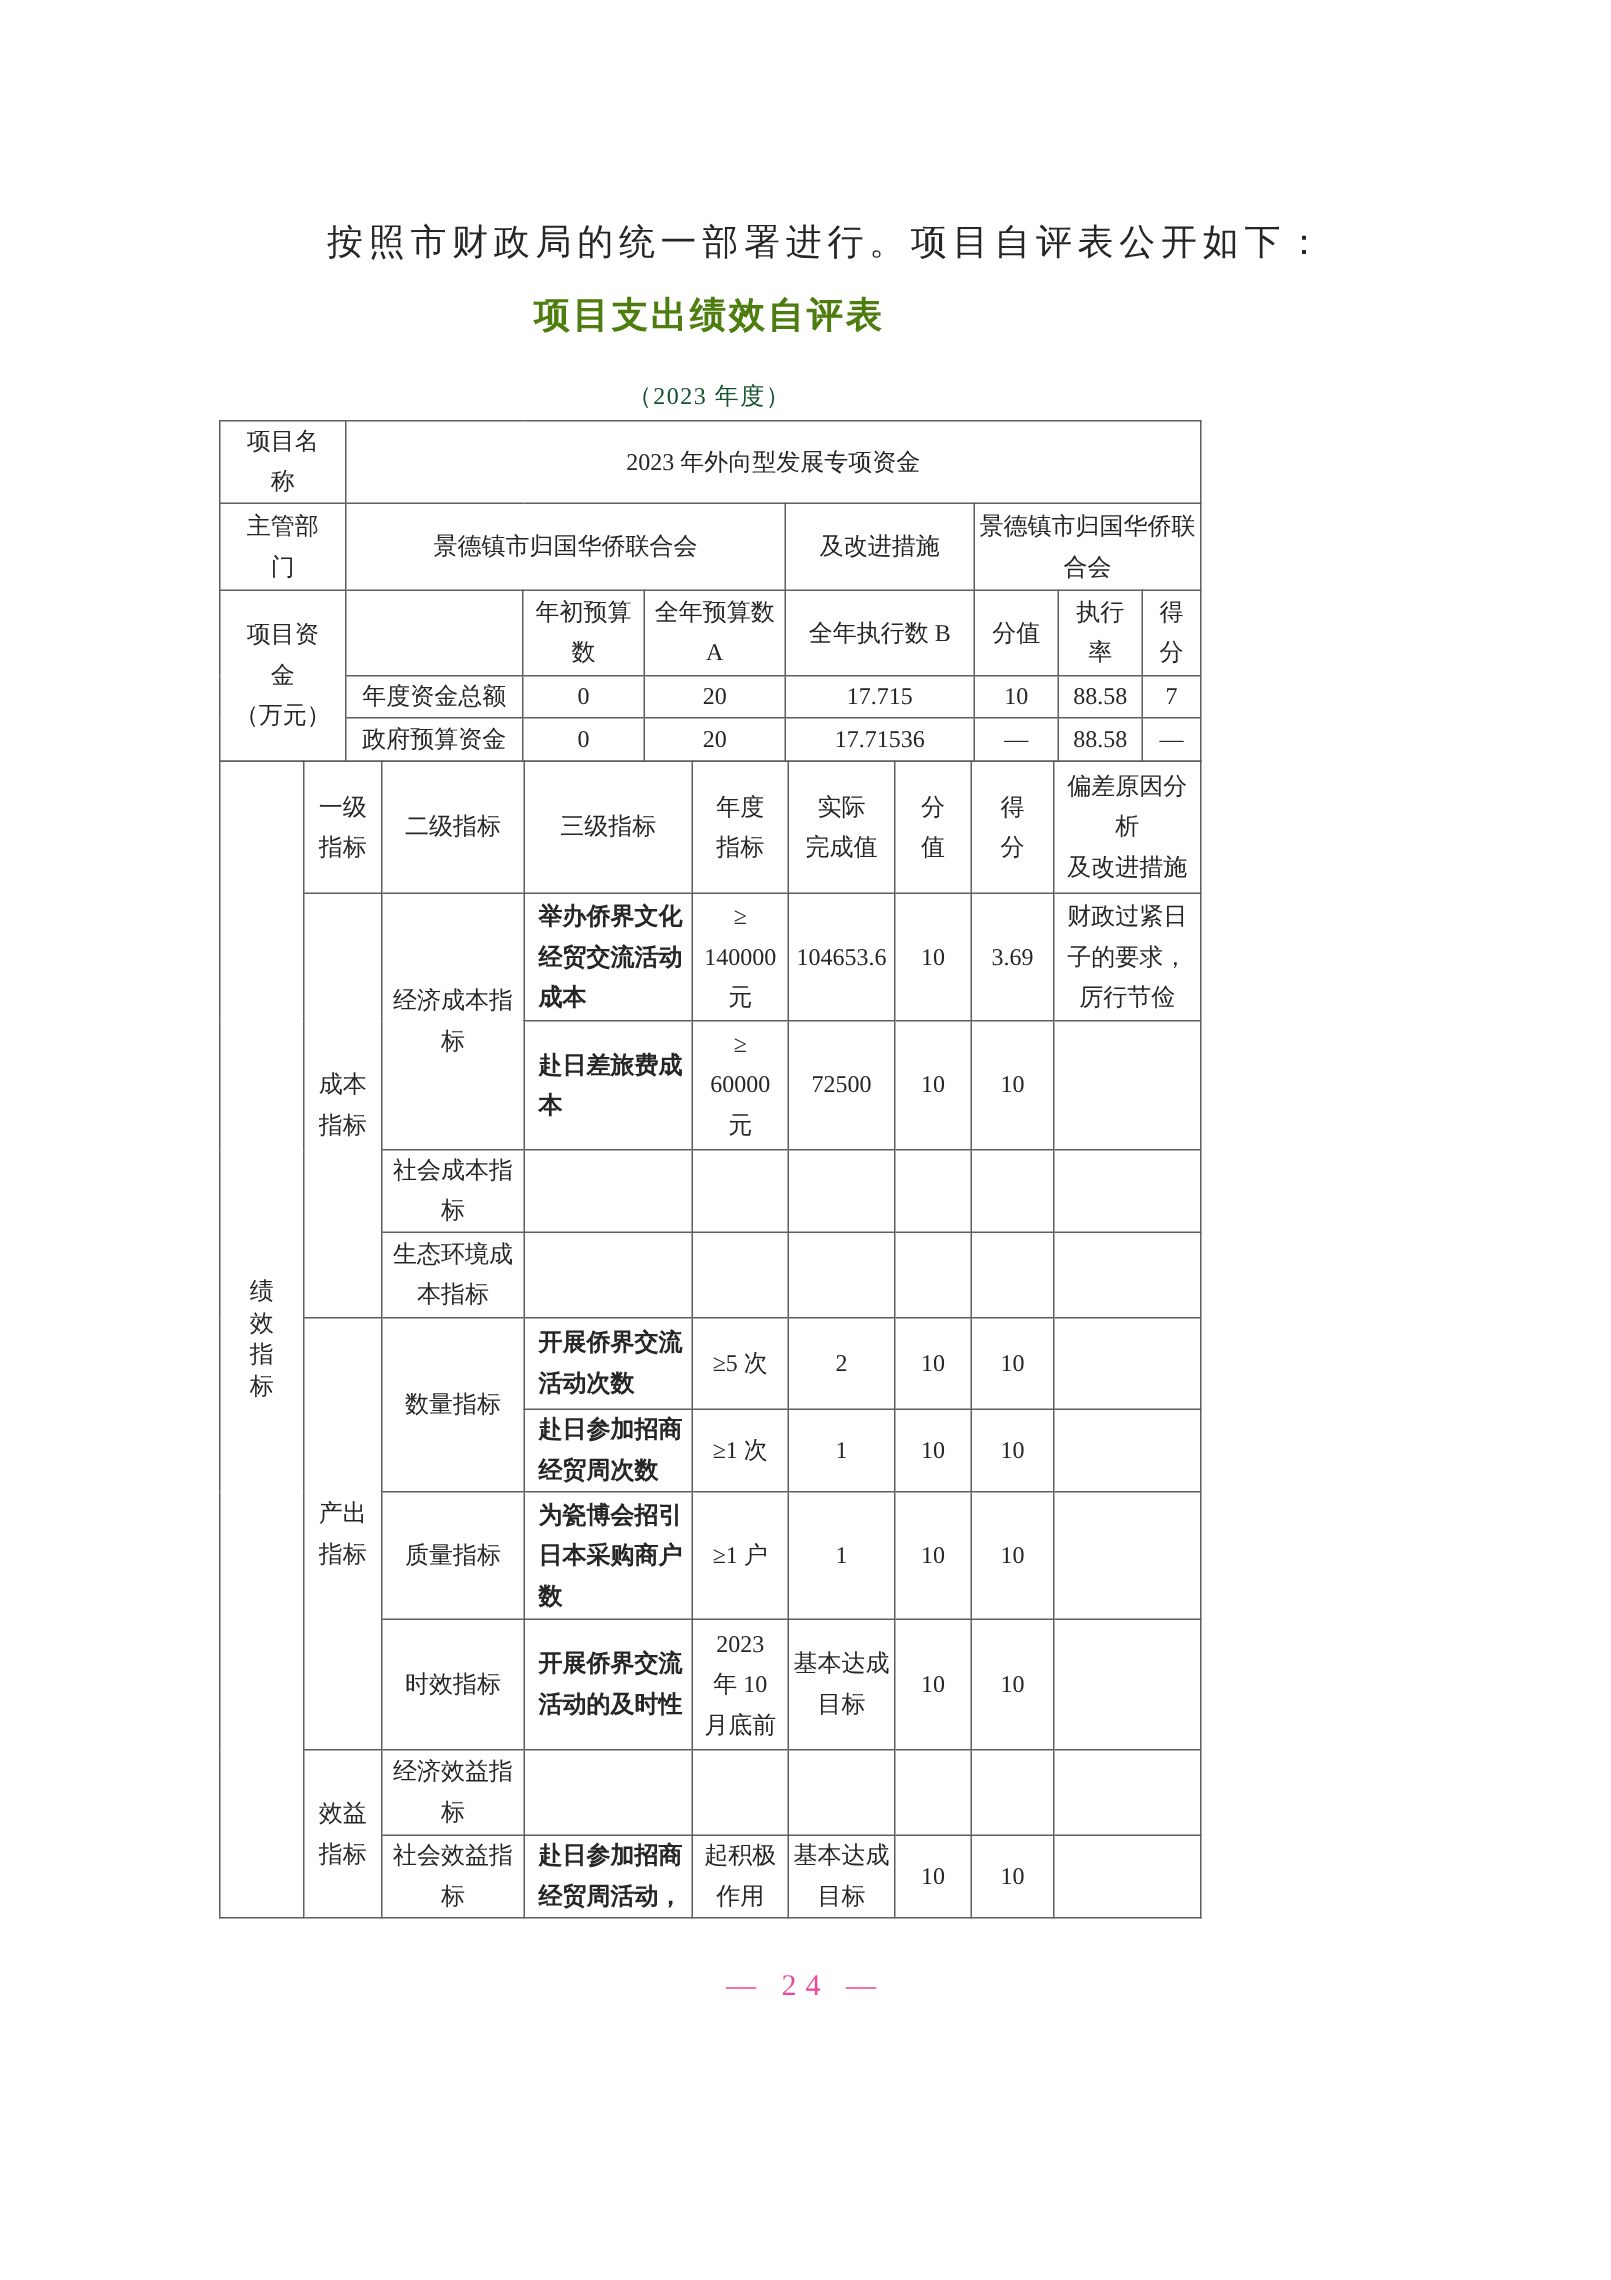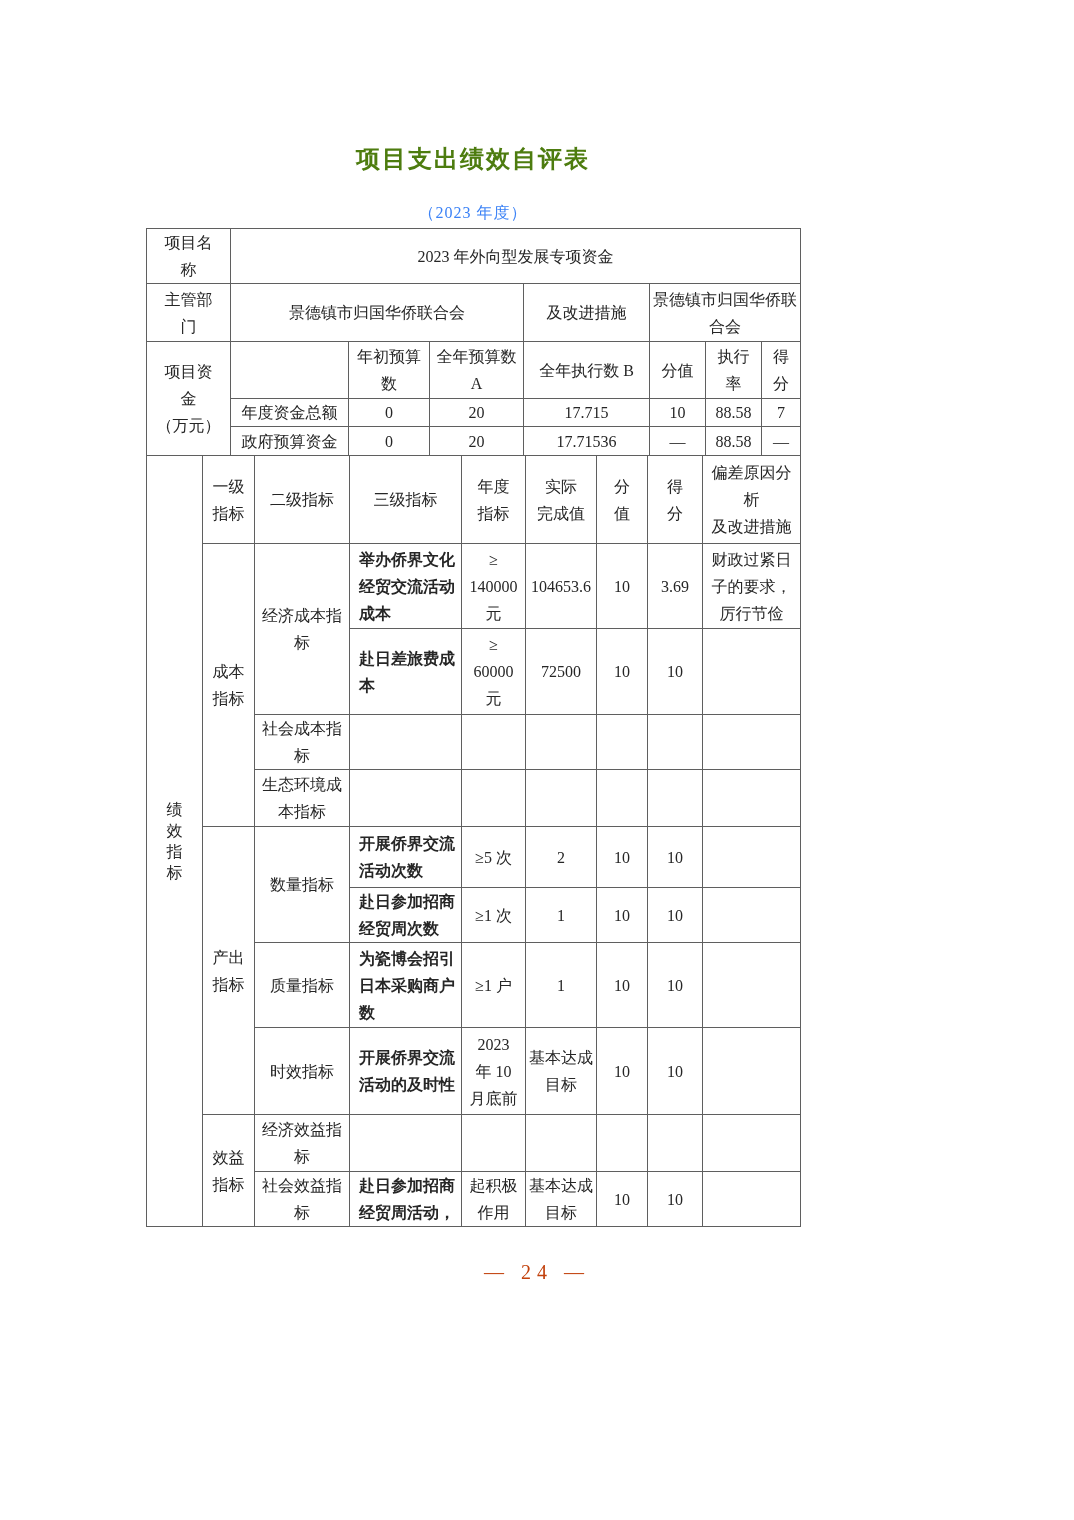--- a/index.html
+++ b/index.html
@@ -13,42 +13,43 @@
     margin:0;font-size:24px;line-height:52px;letter-spacing:3.8px;
     text-indent:62px;text-align:justify;
   }
   .table-wrap{margin-left:146px;width:654px;}
   .tbl-title{
     margin:6px 0 0 0;text-align:center;font-size:24px;line-height:34px;
     font-weight:bold;letter-spacing:2px;color:#4d7c0f;
   }
   .tbl-subtitle{
     margin-top:26px;text-align:center;font-size:16px;line-height:22px;
-    letter-spacing:1px;color:#3b82f6;
+    letter-spacing:1px;color:#14532d;
   }
   table.tbl{
     border-collapse:collapse;table-layout:fixed;width:654px;margin-top:4px;
   }
   table.tblB{margin-top:-1px;}
   .tbl td{
     border:1px solid #5f5f5f;text-align:center;vertical-align:middle;
     font-size:16px;line-height:27px;white-space:pre-line;
     padding:0 3px;overflow:hidden;color:#262626;
   }
   .tbl td.l3cell{text-align:left;padding-left:9px;font-weight:bold;}
   .tbl td.vlabel{line-height:21px;}
   .footer{
     margin-top:30px;text-align:center;font-size:20px;line-height:30px;
-    letter-spacing:6px;color:#c2410c;
+    letter-spacing:6px;color:#ec4899;
   }
 </style>
 </head>
 <body>
 
 <div class="text-block">
+  <p>按照市财政局的统一部署进行。项目自评表公开如下：</p>
 </div>
 
 <div class="table-wrap">
   <div class="tbl-title">项目支出绩效自评表</div>
   <div class="tbl-subtitle">（2023 年度）</div>
 
   <table class="tbl tblA">
     <colgroup>
       <col style="width:84px">
         <col style="width:118px">

